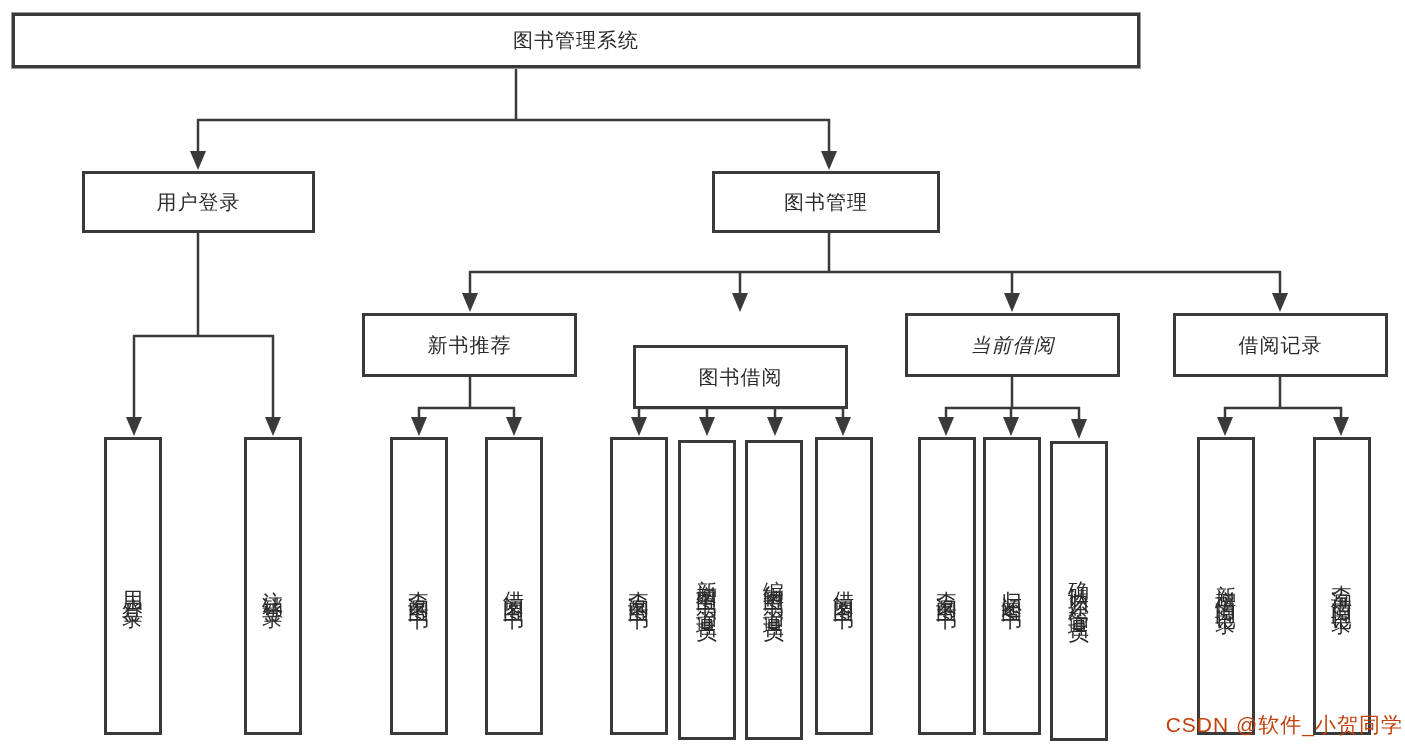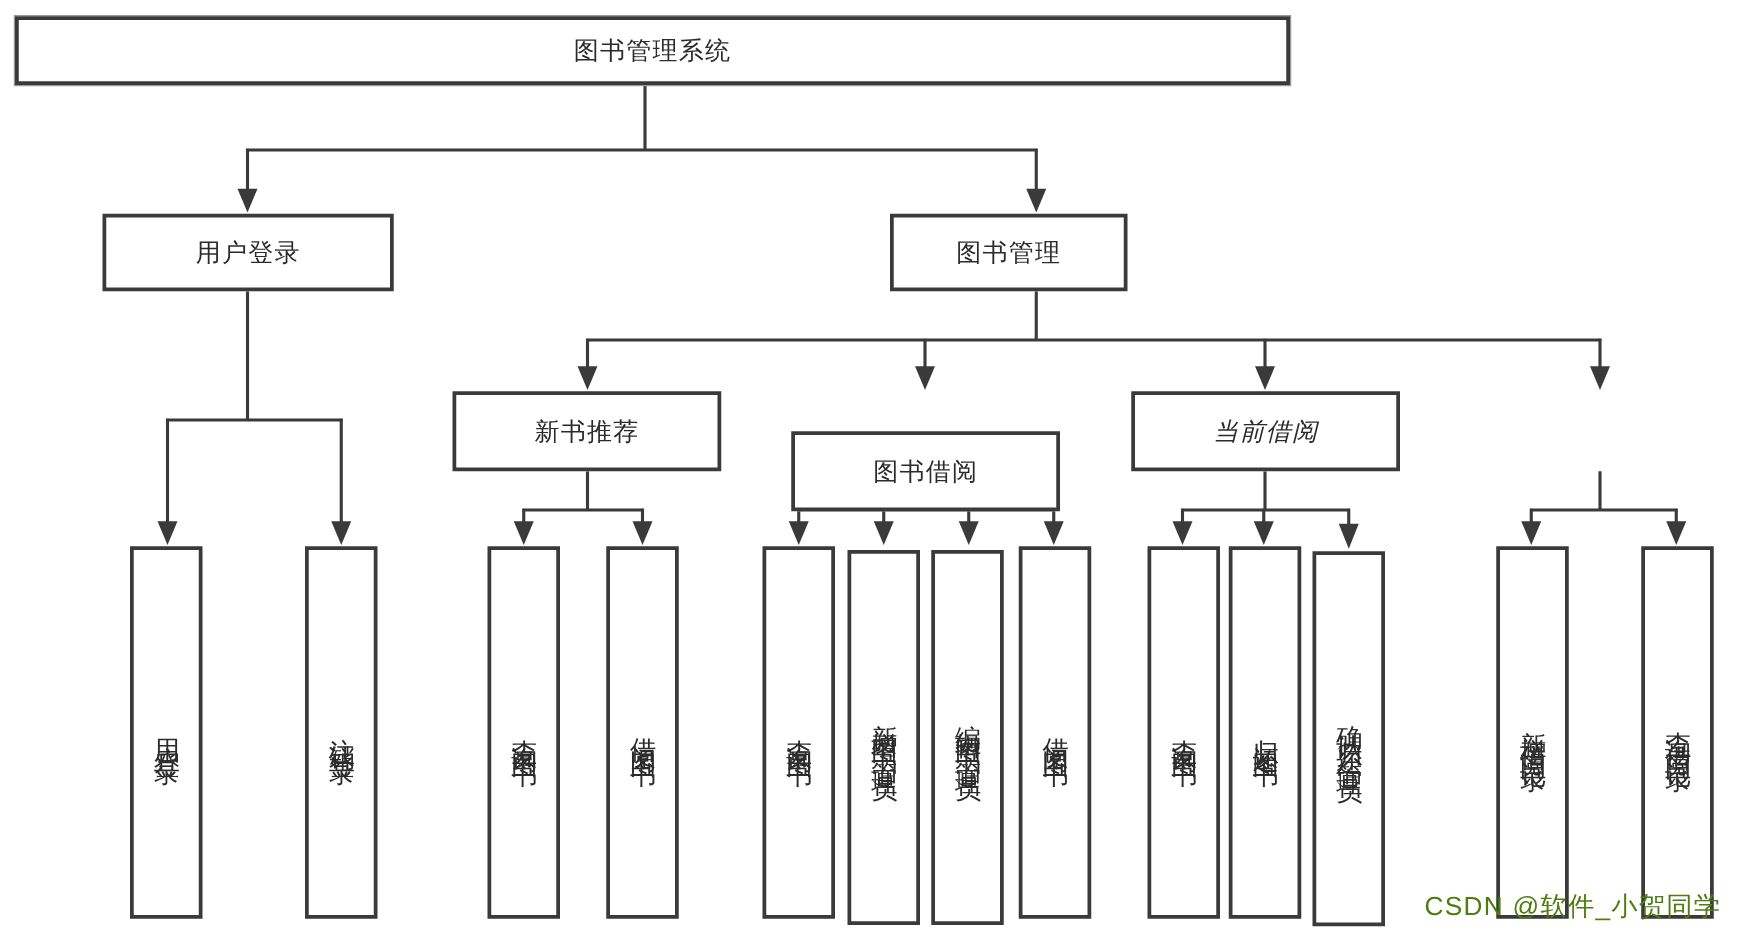--- a/index.html
+++ b/index.html
@@ -32,44 +32,44 @@
     align-items: center;
     justify-content: center;
     color: #2b2b2b;
     z-index: 2;
   }
   .hnode {
     font-size: 20px;
     letter-spacing: 1px;
   }
   .root {
-    left: 12px; top: 13px; width: 1020px; height: 55px;
+    left: 12px; top: 13px; width: 1128px; height: 55px;
     box-shadow: 0 0 0 1px #9a9a9a;
   }
   .lvl2 { top: 171px; width: 233px; height: 62px; }
   .lvl3 { top: 313px; width: 215px; height: 64px; }
   .leaf {
     top: 437px; width: 58px; height: 298px;
     border-width: 3px;
   }
   .vtext {
     writing-mode: vertical-rl;
     text-orientation: mixed;
     font-size: 21px;
     letter-spacing: 6px;
     line-height: 1;
     color: #2b2b2b;
     white-space: nowrap;
   }
   .watermark {
     position: absolute;
-    right: 28px;
+    right: 2px;
     bottom: 8px;
     font-size: 21px;
-    color: #4d7c0f;
+    color: #c2410c;
     letter-spacing: 1px;
     z-index: 3;
   }
   svg line { stroke: #3a3a3a; stroke-width: 2.5; }
   svg polygon { fill: #3a3a3a; }
 </style>
 </head>
 <body>
 
 <div class="canvas">
@@ -150,33 +150,36 @@
     </g>
   </svg>
 
   <div class="node hnode root">
     <span>图书管理系统</span>
   </div>
 
   <div class="node hnode lvl2" style="left:82px;">
     <span>用户登录</span>
   </div>
-  <div class="node hnode lvl2" style="left:712px; width:190px;">
+  <div class="node hnode lvl2" style="left:712px; width:228px;">
     <span>图书管理</span>
   </div>
 
   <div class="node hnode lvl3" style="left:362px;">
     <span>新书推荐</span>
   </div>
   <div class="node hnode lvl3" style="left:633px;margin-top:32px;">
     <span>图书借阅</span>
   </div>
   <div class="node hnode lvl3" style="left:905px;font-style:italic;">
     <span>当前借阅</span>
   </div>
+  <div class="node hnode lvl3" style="left:1173px;">
+    <span>借阅记录</span>
+  </div>
 
   <div class="node leaf" style="left:104px;">
     <span class="vtext">用户登录</span>
   </div>
   <div class="node leaf" style="left:244px;">
     <span class="vtext">注销登录</span>
   </div>
 
   <div class="node leaf" style="left:390px;">
     <span class="vtext">查询图书</span>

